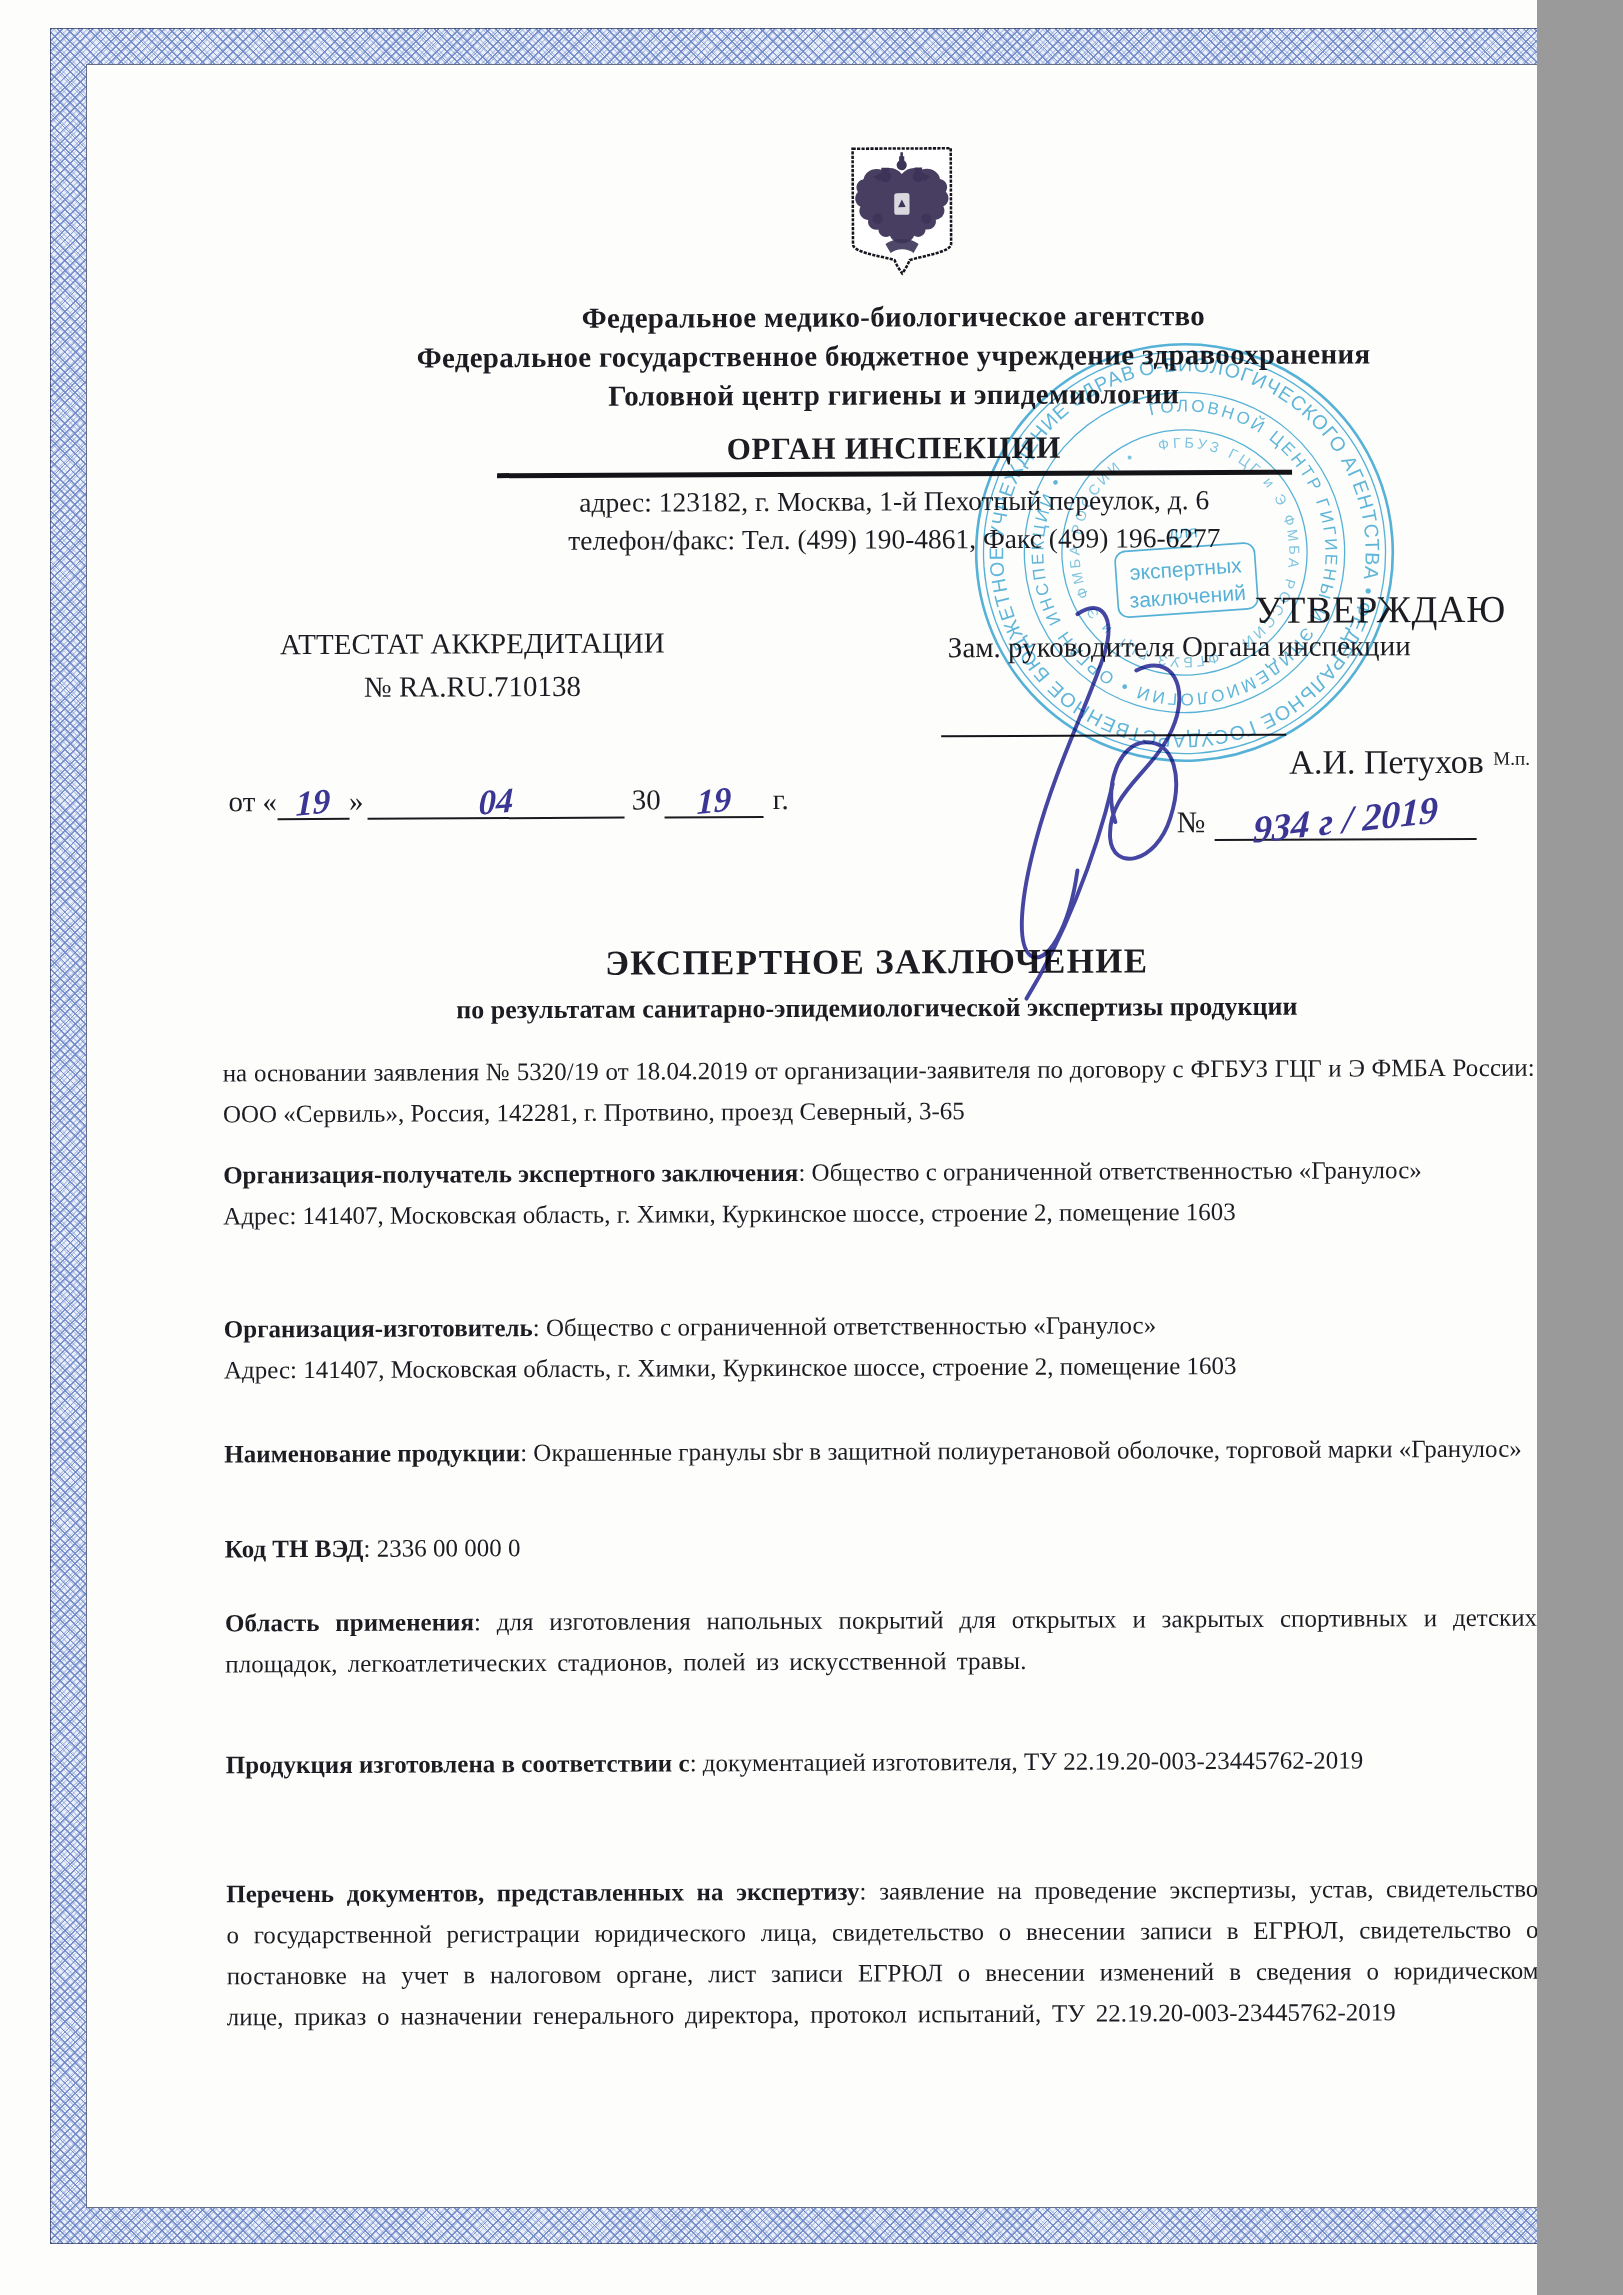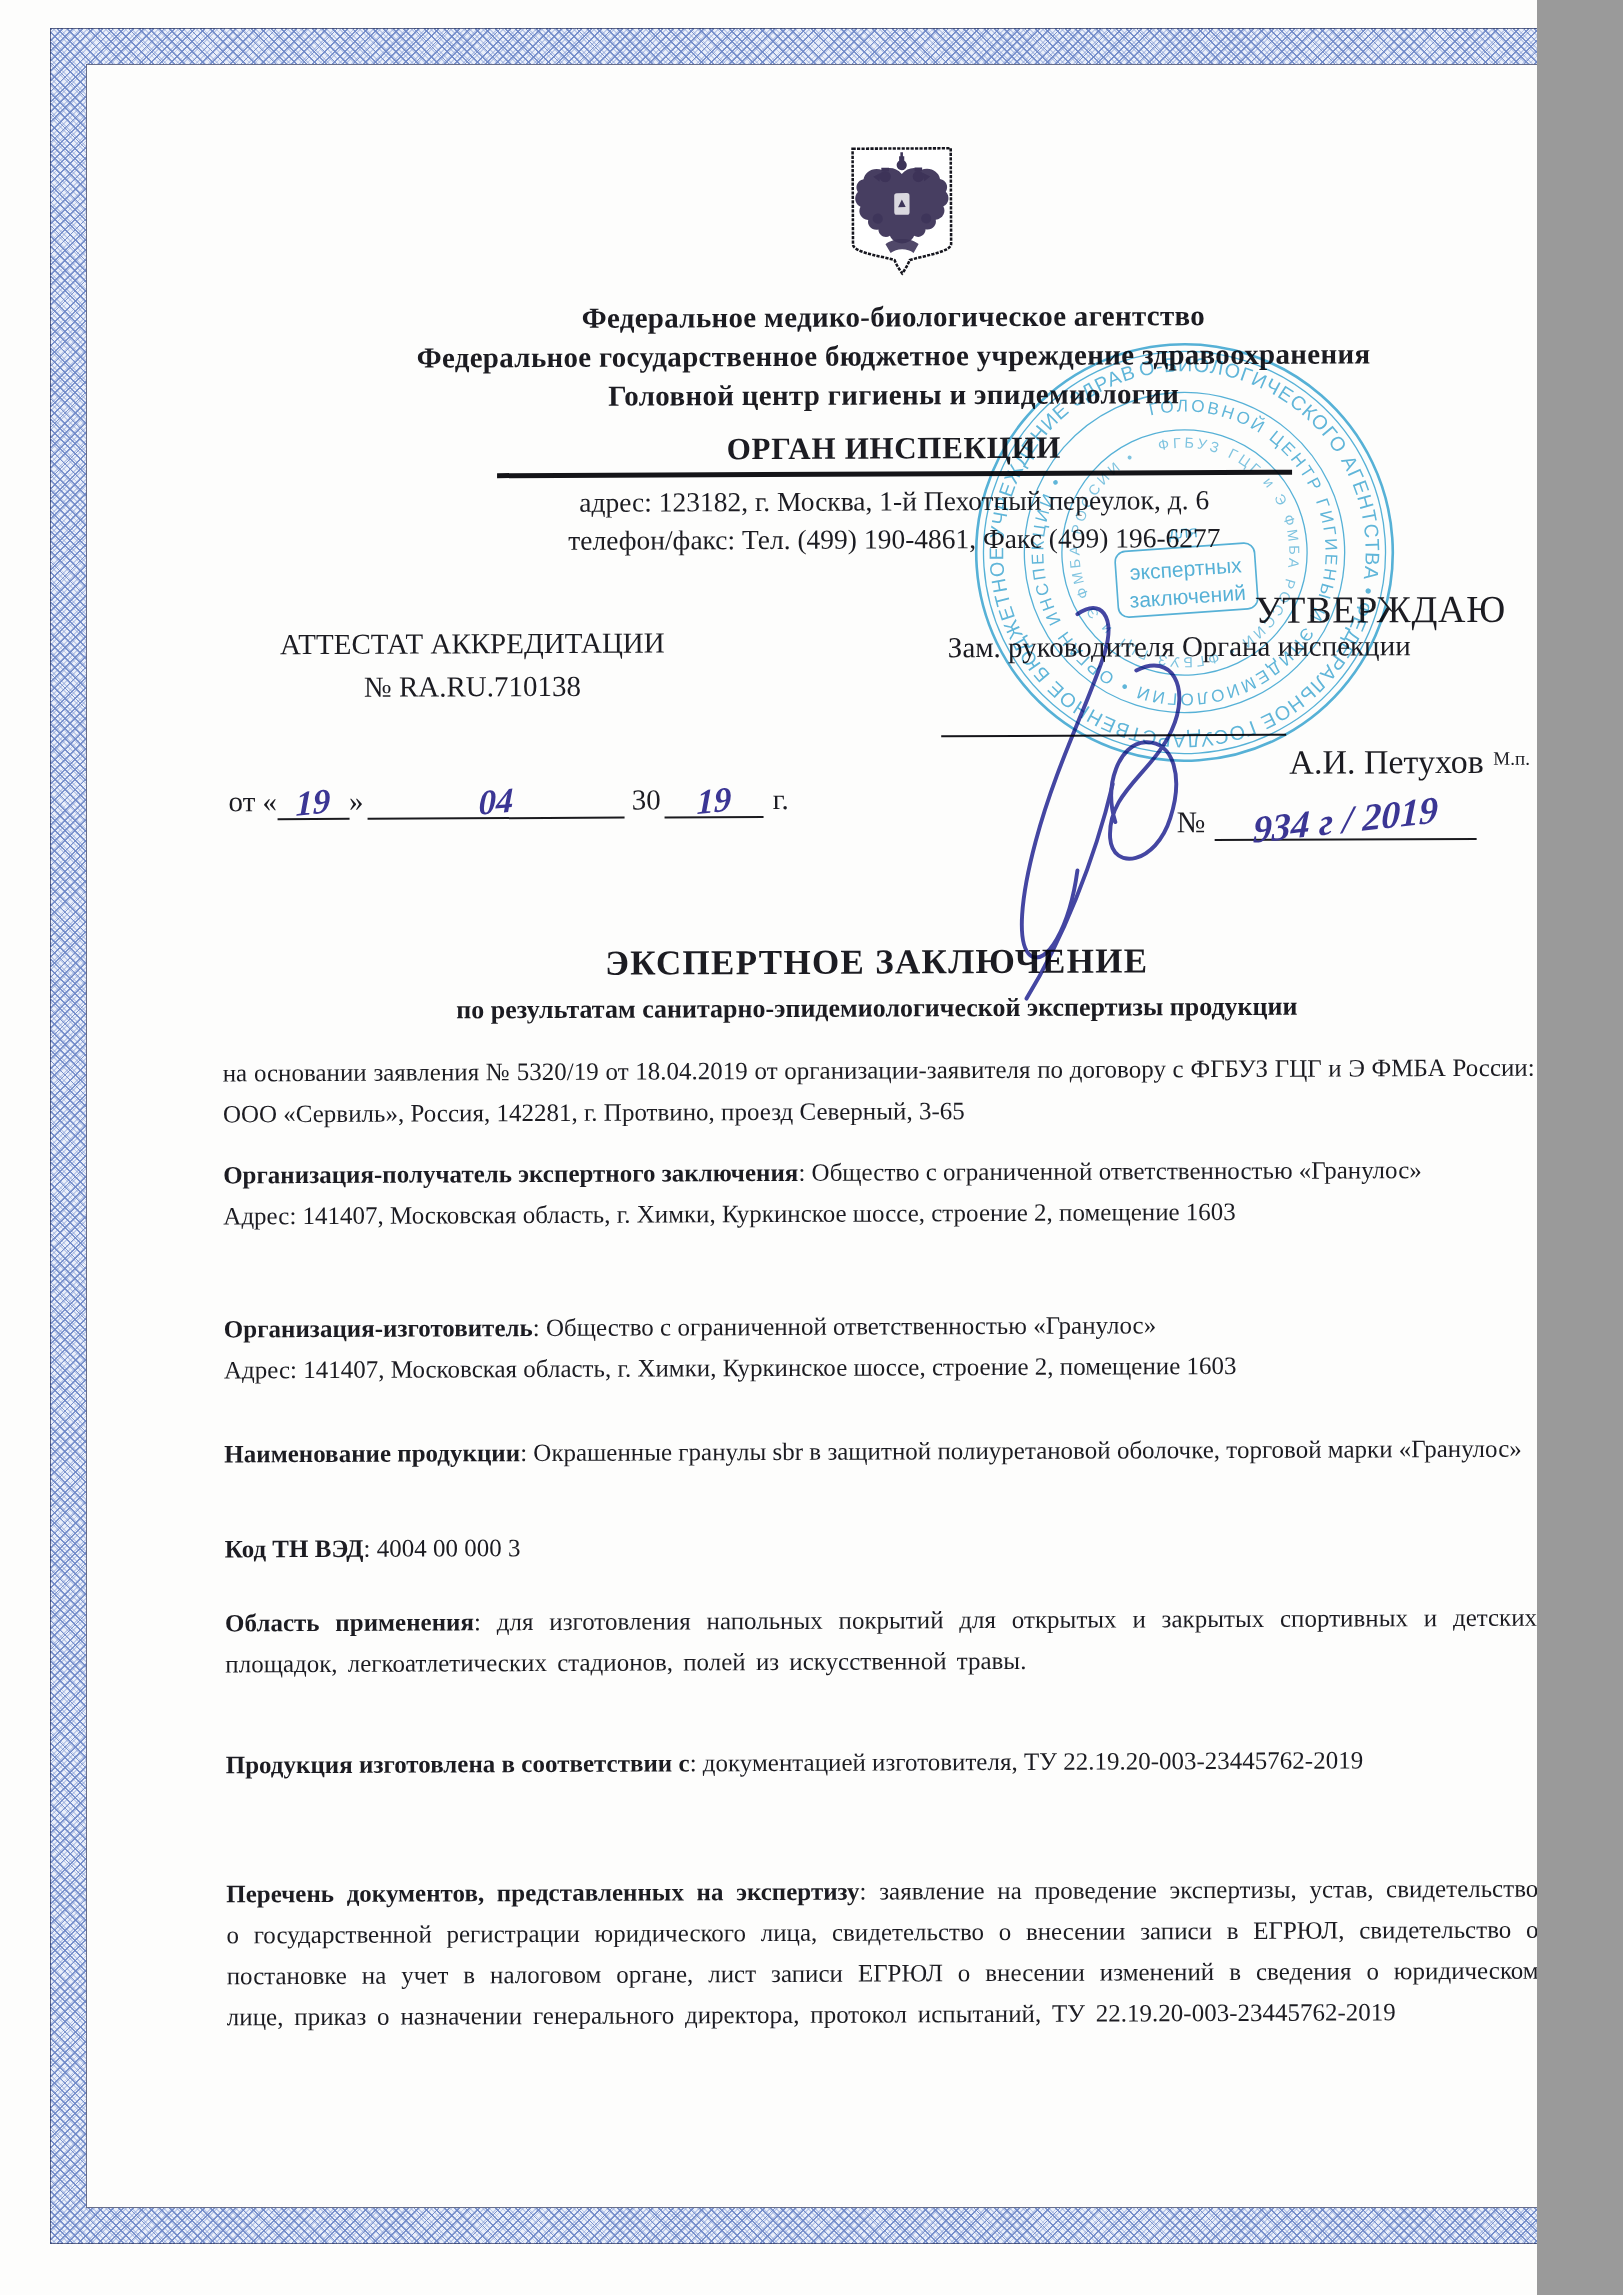--- a/index.html
+++ b/index.html
@@ -147,21 +147,21 @@
     <div class="abs para p3">
       <div><span class="plabel">Организация-изготовитель</span><span>: Общество с ограниченной ответственностью «Гранулос»</span></div>
       <div class="addr-sub">Адрес: 141407, Московская область, г. Химки, Куркинское шоссе, строение 2, помещение 1603</div>
     </div>
 
     <div class="abs para p4">
       <span class="plabel">Наименование продукции</span><span>: Окрашенные гранулы sbr в защитной полиуретановой оболочке, торговой марки «Гранулос»</span>
     </div>
 
     <div class="abs para p5">
-      <span class="plabel">Код ТН ВЭД</span><span>: 4004 00 000 3</span>
+      <span class="plabel">Код ТН ВЭД</span><span>: 2336 00 000 0</span>
     </div>
 
     <div class="abs para p6">
       <span class="plabel">Область применения</span><span>: для изготовления напольных покрытий для открытых и закрытых спортивных и детских площадок, легкоатлетических стадионов, полей из искусственной травы.</span>
     </div>
 
     <div class="abs para p7">
       <span class="plabel">Продукция изготовлена в соответствии с</span><span>: документацией изготовителя, ТУ 22.19.20-003-23445762-2019</span>
     </div>
 

